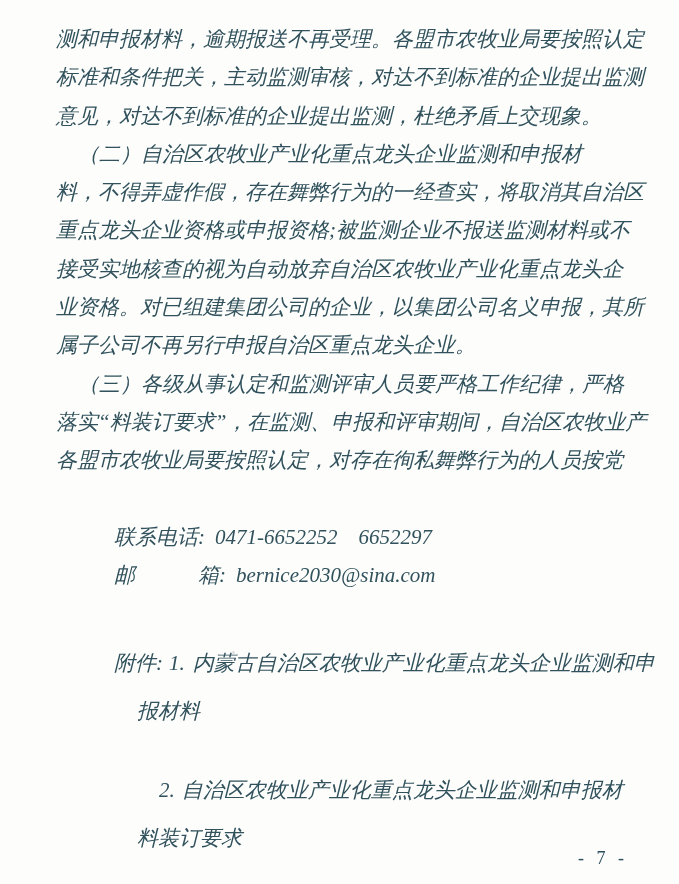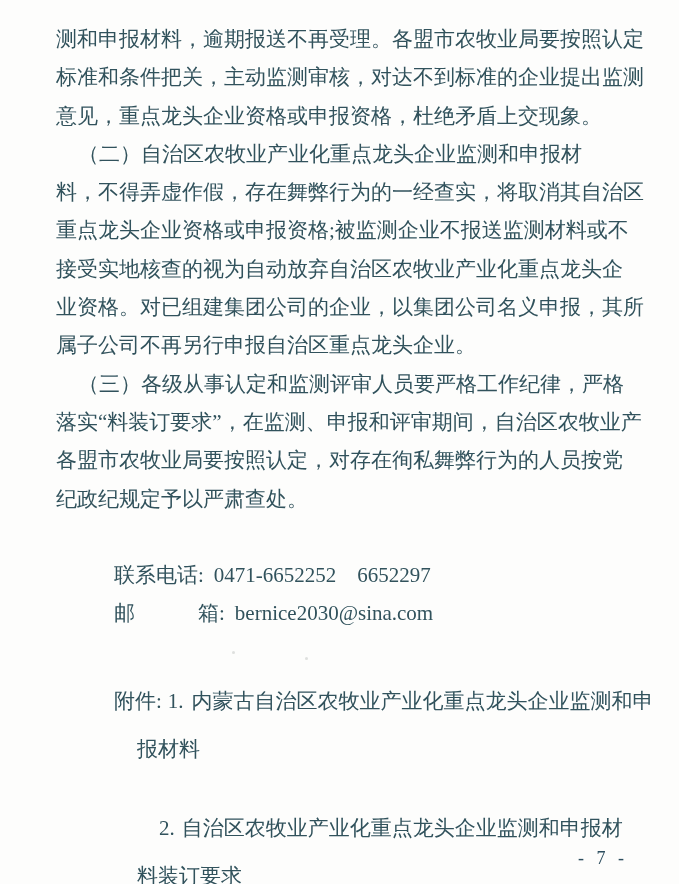--- a/index.html
+++ b/index.html
@@ -21,20 +21,21 @@
     top: 20px;
     left: 56px;
     right: 24px;
     font-size: 21px;
     line-height: 38.3px;
   }
   .line {
     white-space: pre;
     height: 38.3px;
     overflow: visible;
+    font-style: italic;
   }
   
   .line.para-indent { padding-left: 22px; }
   
   .line.block-indent { padding-left: 16px; }
   .contact-value { margin-left: 10px; }
   .att-num { margin-left: 6px; margin-right: 8px; }
   .att-block { line-height: 39.5px; }
   .att-block .line { height: 39.5px; }
   .line.att-cont { padding-left: 81px; margin-top: 48px; }
@@ -62,37 +63,36 @@
 </style>
 </head>
 <body>
 
 <div class="page">
   <div class="content">
 
     <div>
       <div class="line">测和申报材料，逾期报送不再受理。各盟市农牧业局要按照认定</div>
       <div class="line">标准和条件把关，主动监测审核，对达不到标准的企业提出监测</div>
-      <div class="line">意见，重点龙头企业资格或申报资格，杜绝矛盾上交现象。</div>
+      <div class="line">意见，对达不到标准的企业提出监测，杜绝矛盾上交现象。</div>
     </div>
 
     <div>
       <div class="line para-indent">（二）自治区农牧业产业化重点龙头企业监测和申报材</div>
       <div class="line">料，不得弄虚作假，存在舞弊行为的一经查实，将取消其自治区</div>
       <div class="line">重点龙头企业资格或申报资格;被监测企业不报送监测材料或不</div>
       <div class="line">接受实地核查的视为自动放弃自治区农牧业产业化重点龙头企</div>
       <div class="line">业资格。对已组建集团公司的企业，以集团公司名义申报，其所</div>
       <div class="line">属子公司不再另行申报自治区重点龙头企业。</div>
     </div>
 
     <div>
       <div class="line para-indent">（三）各级从事认定和监测评审人员要严格工作纪律，严格</div>
       <div class="line">落实“料装订要求”，在监测、申报和评审期间，自治区农牧业产</div>
       <div class="line">各盟市农牧业局要按照认定，对存在徇私舞弊行为的人员按党</div>
-      <div class="line">纪政纪规定予以严肃查处。</div>
     </div>
 
     <div>
       <div class="line block-indent">
         <span>联系电话:</span><span class="contact-value">0471-6652252    6652297</span>
       </div>
       <div class="line block-indent">
         <span>邮　　　箱:</span><span class="contact-value">bernice2030@sina.com</span>
       </div>
     </div>

